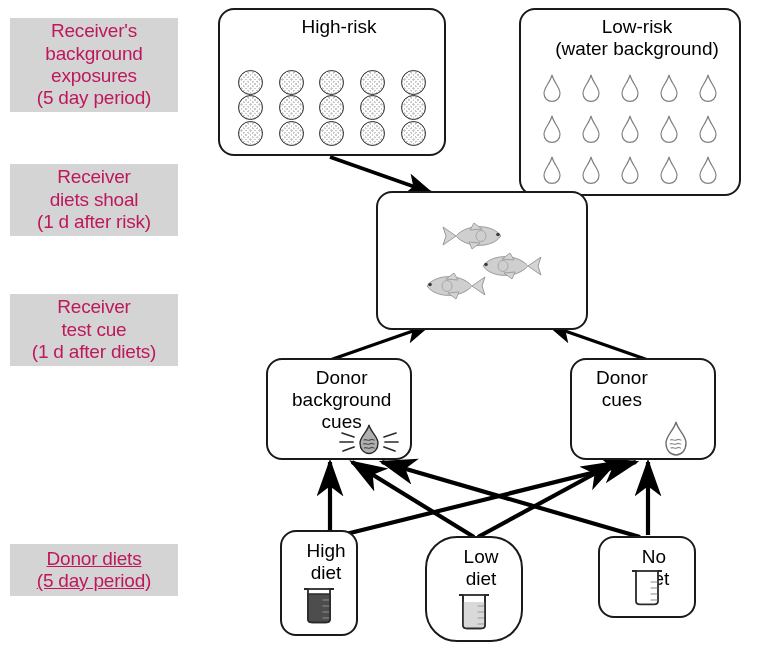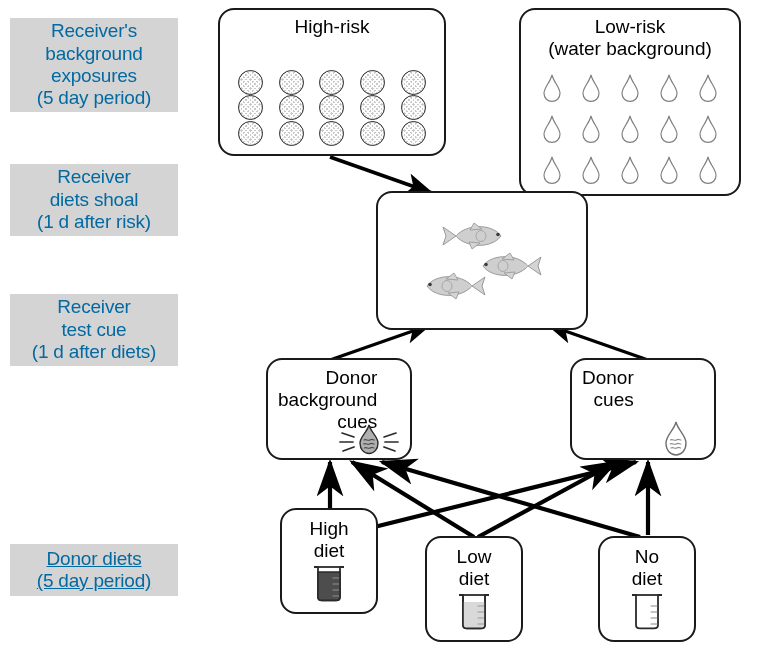--- a/index.html
+++ b/index.html
@@ -13,44 +13,45 @@
 
   
   .row-label{
     position:absolute;
     background:#d4d4d4;
     display:flex;flex-direction:column;
     align-items:center;justify-content:center;
     font-size:19px;line-height:1.18;
     font-weight:400;
     text-align:center;
-    color:#0369a1;
+    color:#be185d;
     letter-spacing:-0.2px;
   }
   .row-label span{display:block;white-space:nowrap;}
 
   
   .node{
     position:absolute;
     border:2.2px solid #1a1a1a;
     border-radius:16px;
     background:#fff;
     box-sizing:border-box;
   }
   .node .title{
     position:absolute;left:0;right:0;top:6px;
     text-align:center;
     font-size:19px;line-height:1.16;
     white-space:nowrap;
+    padding-left:14px;
   }
   .node .title span{display:block;}
 
   
   .node.cue .title{
-    text-align:right;
+    text-align:center;
     left:10px;right:auto;top:7px;
   }
 
   
   .grid{
     position:absolute;
     display:grid;
     grid-template-columns:repeat(5,1fr);
     grid-template-rows:repeat(3,1fr);
     justify-items:center;align-items:center;
@@ -294,59 +295,59 @@
     <svg style="position:absolute;left:84px;top:58px;" width="40" height="42" viewBox="0 0 40 42">
       <path d="M20 4 C21.8 12, 30 17.5, 30 25 C30 32.4, 25.5 37, 20 37 C14.5 37, 10 32.4, 10 25 C10 17.5, 18.2 12, 20 4 Z" fill="#ffffff" stroke="#6f6f6f" stroke-width="1.4"></path>
       <g stroke="#8a8a8a" stroke-width="1.1" fill="none" stroke-linecap="round">
         <path d="M14.5 22 C16.5 20.6, 18.5 23.4, 21 21.8 C22.9 20.6, 24 22.4, 25 22"></path>
         <path d="M14.2 26 C16.2 24.6, 18.4 27.4, 20.8 25.8 C22.7 24.6, 23.8 26.4, 24.8 26"></path>
         <path d="M15 30 C17 28.6, 19 31.4, 21.4 29.8 C23.2 28.6, 24 30.4, 24.6 30"></path>
       </g>
     </svg>
   </div>
 
-  <div class="node diet" style="left:280px;top:508px;width:98px;height:106px;">
+  <div class="node diet" style="left:280px;top:530px;width:78px;height:106px;">
     <div class="title">
       <span>High</span>
       <span>diet</span>
     </div>
     <svg class="beaker" width="44" height="42" viewBox="0 0 44 42">
       <path d="M7 6 L11 6 L11 36 C11 38.2, 12.6 39.4, 15 39.4 L29 39.4 C31.4 39.4, 33 38.2, 33 36 L33 6 L37 6" fill="none" stroke="#2a2a2a" stroke-width="1.8" stroke-linejoin="round"></path>
       <path d="M11 11 L33 11 L33 36 C33 38.2, 31.4 39.4, 29 39.4 L15 39.4 C12.6 39.4, 11 38.2, 11 36 Z" fill="#4d4d4d"></path>
       <g stroke="#8f8f8f" stroke-width="1.1" stroke-linecap="round">
         <line x1="26" y1="17" x2="32" y2="17"></line>
         <line x1="26" y1="23" x2="32" y2="23"></line>
         <line x1="26" y1="29" x2="32" y2="29"></line>
         <line x1="26" y1="35" x2="32" y2="35"></line>
       </g>
       <path d="M11 11 L33 11 L33 36 C33 38.2, 31.4 39.4, 29 39.4 L15 39.4 C12.6 39.4, 11 38.2, 11 36 Z" fill="none" stroke="#2a2a2a" stroke-width="1.6"></path>
       <line x1="7" y1="6" x2="37" y2="6" stroke="#2a2a2a" stroke-width="1.8"></line>
     </svg>
   </div>
 
-  <div class="node diet" style="left:425px;top:536px;width:98px;height:106px;">
+  <div class="node diet" style="left:425px;top:536px;width:98px;height:106px;border-radius:32px;">
     <div class="title">
       <span>Low</span>
       <span>diet</span>
     </div>
     <svg class="beaker" width="44" height="42" viewBox="0 0 44 42">
       <path d="M7 6 L11 6 L11 36 C11 38.2, 12.6 39.4, 15 39.4 L29 39.4 C31.4 39.4, 33 38.2, 33 36 L33 6 L37 6" fill="none" stroke="#2a2a2a" stroke-width="1.8" stroke-linejoin="round"></path>
       <path d="M11 13 L33 13 L33 36 C33 38.2, 31.4 39.4, 29 39.4 L15 39.4 C12.6 39.4, 11 38.2, 11 36 Z" fill="#d9d9d9"></path>
       <g stroke="#9a9a9a" stroke-width="1.1" stroke-linecap="round">
         <line x1="26" y1="17" x2="32" y2="17"></line>
         <line x1="26" y1="23" x2="32" y2="23"></line>
         <line x1="26" y1="29" x2="32" y2="29"></line>
         <line x1="26" y1="35" x2="32" y2="35"></line>
       </g>
       <path d="M11 6 L11 36 C11 38.2, 12.6 39.4, 15 39.4 L29 39.4 C31.4 39.4, 33 38.2, 33 36 L33 6" fill="none" stroke="#2a2a2a" stroke-width="1.6"></path>
       <line x1="7" y1="6" x2="37" y2="6" stroke="#2a2a2a" stroke-width="1.8"></line>
     </svg>
   </div>
 
-  <div class="node diet" style="left:598px;top:536px;width:98px;height:106px;">
+  <div class="node diet" style="left:598px;top:536px;width:98px;height:82px;">
     <div class="title">
       <span>No</span>
       <span>diet</span>
     </div>
     <svg class="beaker" width="44" height="42" viewBox="0 0 44 42">
       <path d="M7 6 L11 6 L11 36 C11 38.2, 12.6 39.4, 15 39.4 L29 39.4 C31.4 39.4, 33 38.2, 33 36 L33 6 L37 6" fill="#ffffff" stroke="#2a2a2a" stroke-width="1.8" stroke-linejoin="round"></path>
       <g stroke="#8a8a8a" stroke-width="1.1" stroke-linecap="round">
         <line x1="26" y1="17" x2="32" y2="17"></line>
         <line x1="26" y1="23" x2="32" y2="23"></line>
         <line x1="26" y1="29" x2="32" y2="29"></line>

